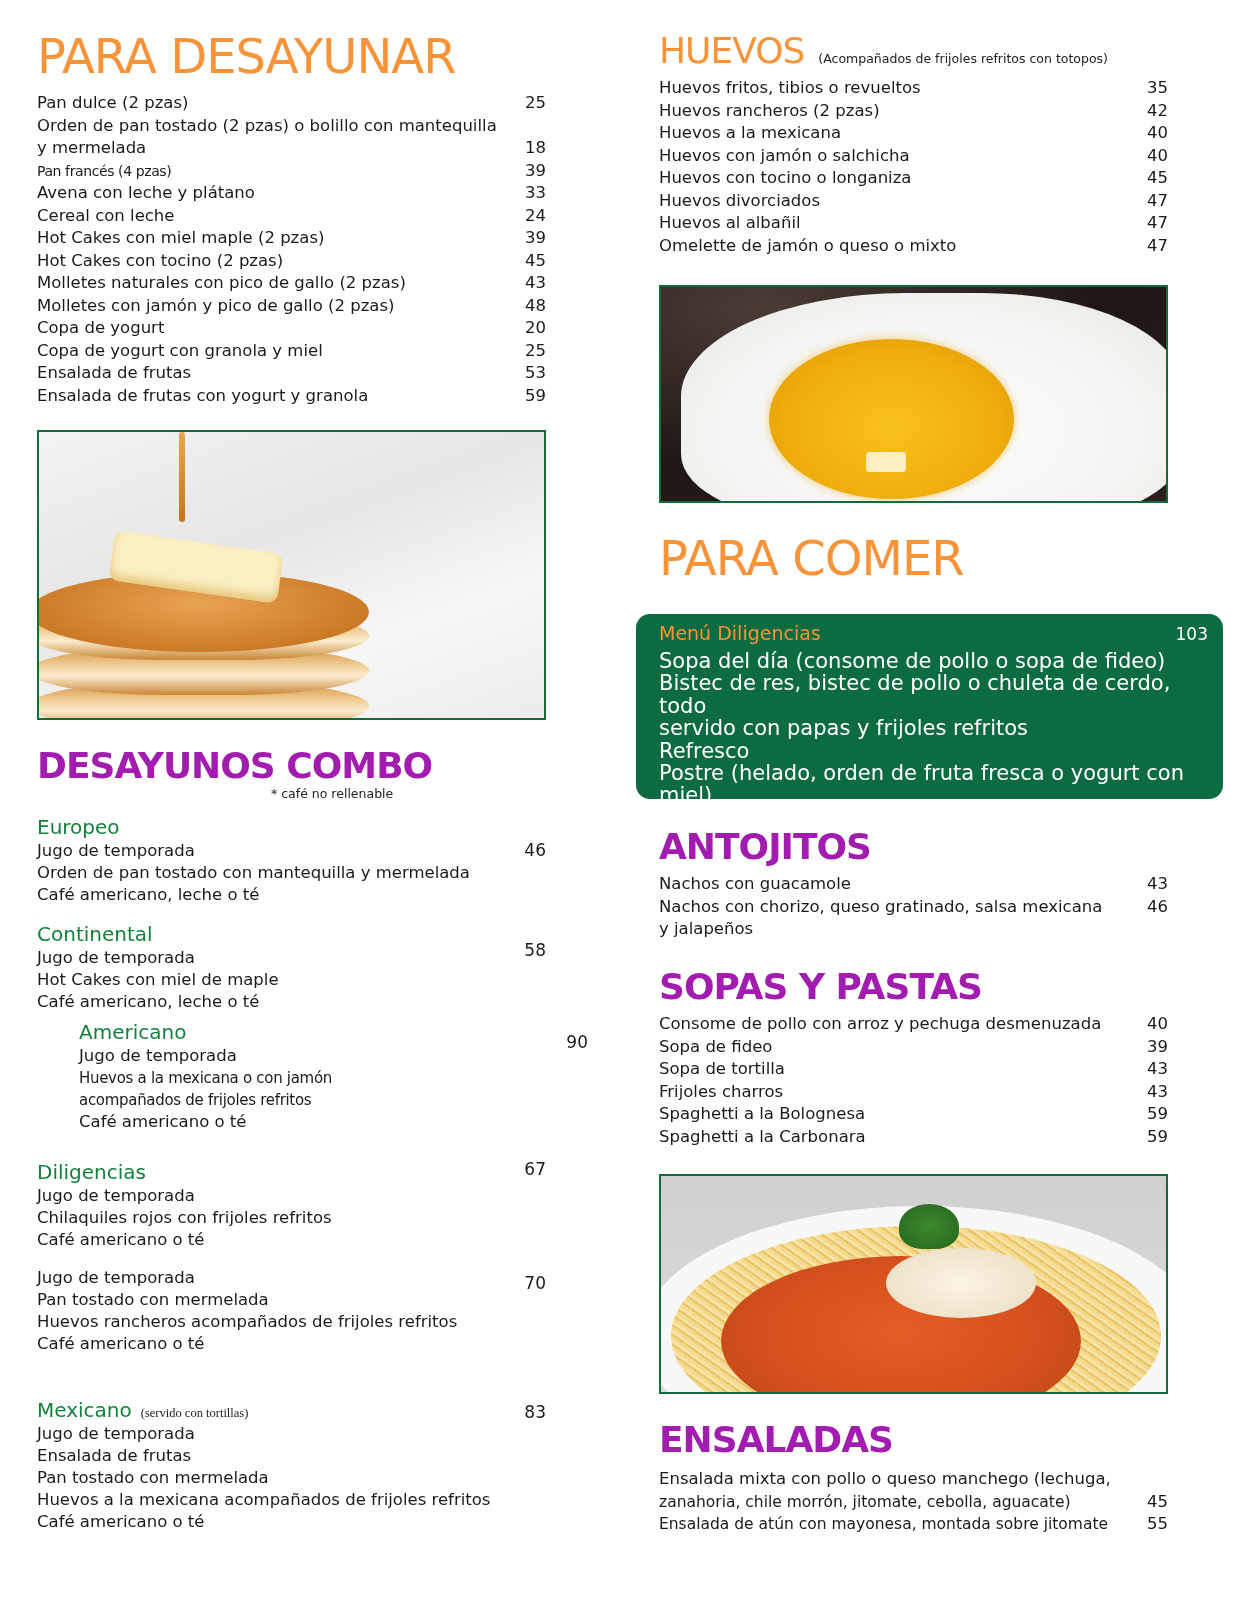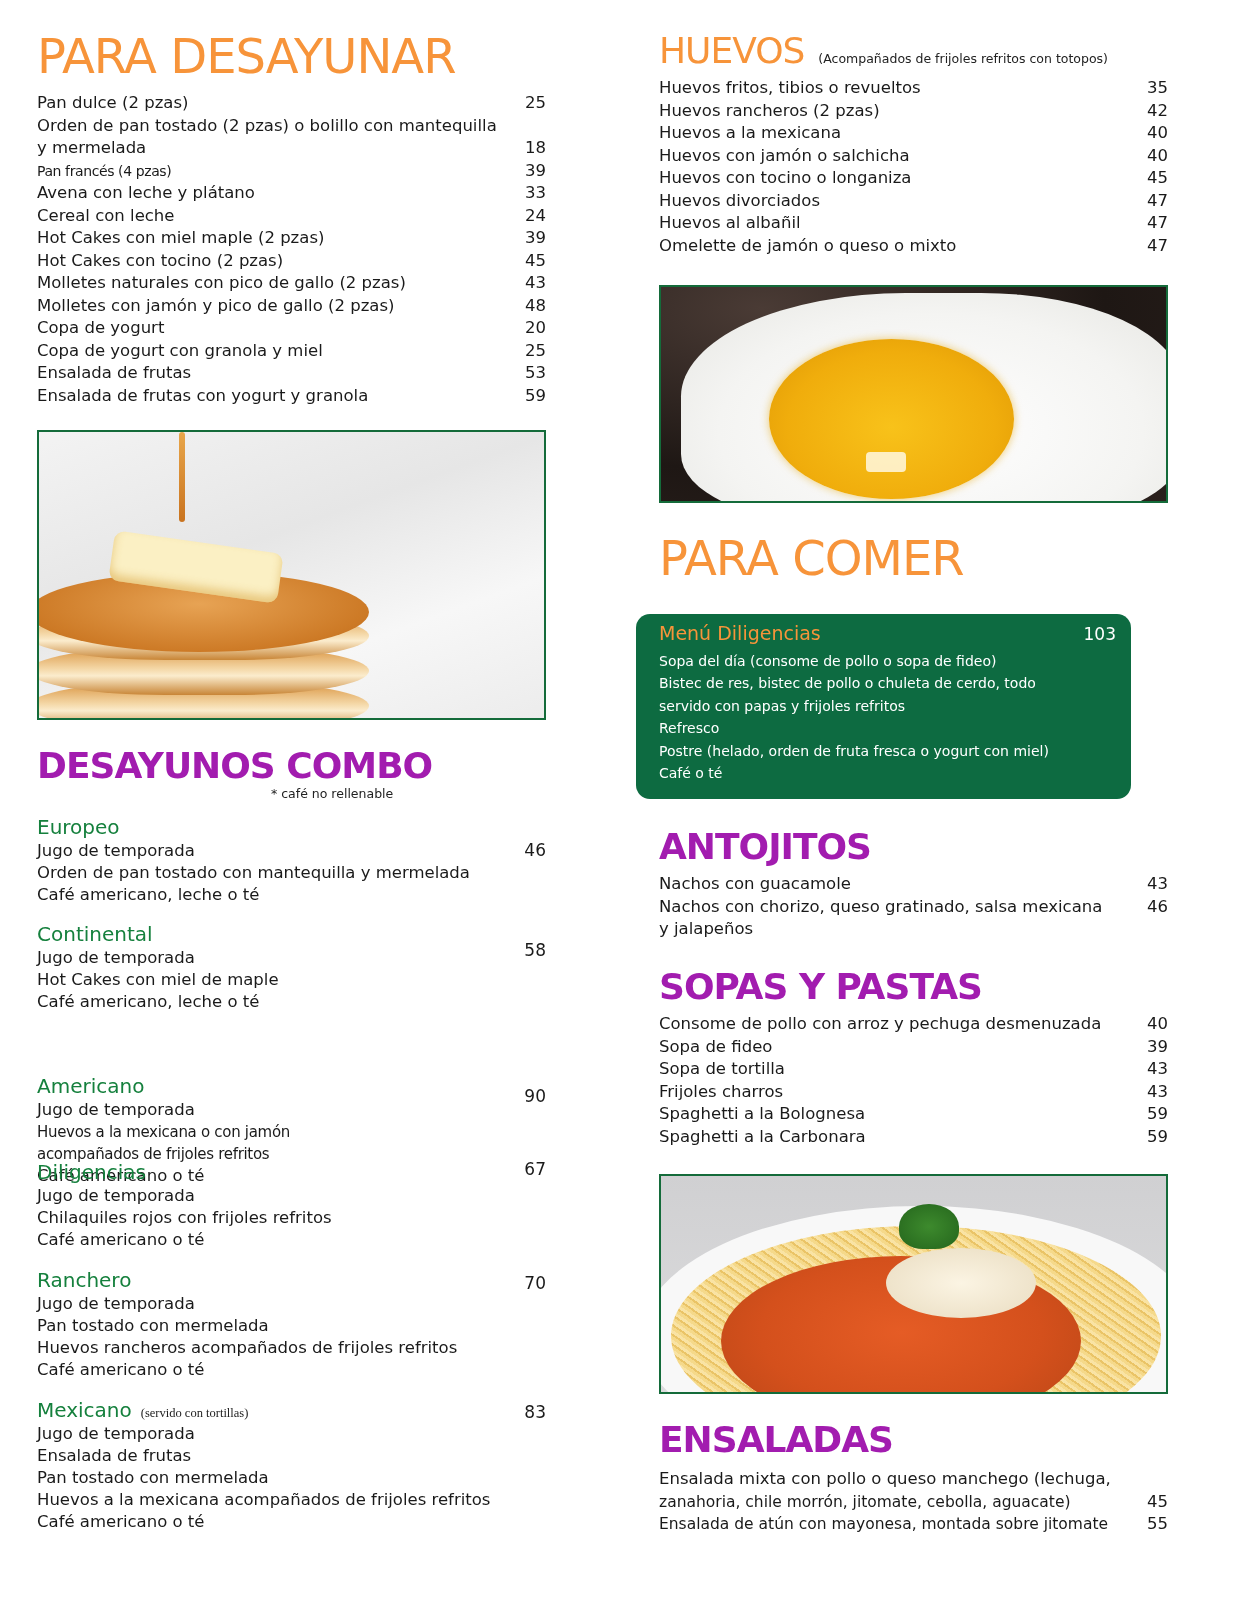--- a/index.html
+++ b/index.html
@@ -36,26 +36,26 @@
 
   
   .spag-photo { background: linear-gradient(#d0d0d2, #dcdcdd); }
   .plate { position: absolute; left: 30px; top: 30px; width: 560px; height: 260px; border-radius: 50%; background: #f8f8f8; }
   .pasta { position: absolute; left: 60px; top: 50px; width: 490px; height: 220px; border-radius: 50%; background: repeating-linear-gradient(35deg, #f5d98a 0 3px, #eac467 3px 5px, #f9e3a4 5px 8px); }
   .sauce { position: absolute; left: 110px; top: 80px; width: 360px; height: 170px; border-radius: 50%; background: radial-gradient(ellipse at 50% 45%, #e55c25 0%, #d4501c 55%, #b64516 100%); }
   .cheese { position: absolute; left: 225px; top: 72px; width: 150px; height: 70px; border-radius: 50%; background: radial-gradient(#fbf4e3, #e9dcc0); }
   .parsley { position: absolute; left: 238px; top: 28px; width: 60px; height: 45px; border-radius: 50% 50% 40% 40%; background: radial-gradient(#3d8a2d, #24651c); }
 
   
-  .menu-box { position: absolute; left: 636px; top: 614px; width: 495px; height: 185px; background: #0d6b41; border-radius: 14px; color: #ffffff; padding: 8px 15px 0 23px; }
+  .menu-box { position: absolute; left: 636px; top: 614px; width: 587px; height: 185px; background: #0d6b41; border-radius: 14px; color: #ffffff; padding: 8px 15px 0 23px; }
   .menu-box .hdr { display: flex; justify-content: space-between; align-items: baseline; }
   .menu-box .hdr .title { color: #f7943a; font-size: 19px; }
   .menu-box .hdr .price { font-size: 17px; }
   .menu-box .items { margin-top: 6px; }
-  .menu-box .items div { font-size: 14px; line-height: 22.4px; }
+  .menu-box .items div { font-size: 21px; line-height: 22.4px; }
 
   
   .combo { position: absolute; left: 0; width: 509px; }
   .combo .head { display: flex; align-items: baseline; }
   .combo .head .cname { color: #15803d; font-size: 20px; line-height: 26px; }
   .combo .head .cnote { font-size: 12.5px; margin-left: 9px; color: #222; font-family: Liberation Serif, serif; }
   .combo .cprice { position: absolute; right: 0; font-size: 17px; }
   .combo .lines div { font-size: 16.5px; line-height: 22px; }
   .combo .lines div.tight { font-size: 15px; letter-spacing: -0.3px; }
 
@@ -156,21 +156,21 @@
         <span class="cname">Continental</span>
       </div>
     <span class="cprice" style="top:19px;">58</span>
     <div class="lines">
       <div>Jugo de temporada</div>
       <div>Hot Cakes con miel de maple</div>
       <div>Café americano, leche o té</div>
     </div>
   </div>
 
-  <div class="combo" style="top:1073px;">
+  <div class="combo" style="top:1019px;margin-left:42px;">
     <div class="head">
         <span class="cname">Americano</span>
       </div>
     <span class="cprice" style="top:13px;">90</span>
     <div class="lines">
       <div>Jugo de temporada</div>
       <div class="tight">Huevos a la mexicana o con jamón</div>
       <div class="tight">acompañados de frijoles refritos</div>
       <div>Café americano o té</div>
     </div>
@@ -182,23 +182,20 @@
       </div>
     <span class="cprice" style="top:0px;">67</span>
     <div class="lines">
       <div>Jugo de temporada</div>
       <div>Chilaquiles rojos con frijoles refritos</div>
       <div>Café americano o té</div>
     </div>
   </div>
 
   <div class="combo" style="top:1267px;">
-    <div class="head">
-        <span class="cname">Ranchero</span>
-      </div>
     <span class="cprice" style="top:6px;">70</span>
     <div class="lines">
       <div>Jugo de temporada</div>
       <div>Pan tostado con mermelada</div>
       <div>Huevos rancheros acompañados de frijoles refritos</div>
       <div>Café americano o té</div>
     </div>
   </div>
 
   <div class="combo" style="top:1397px;">

